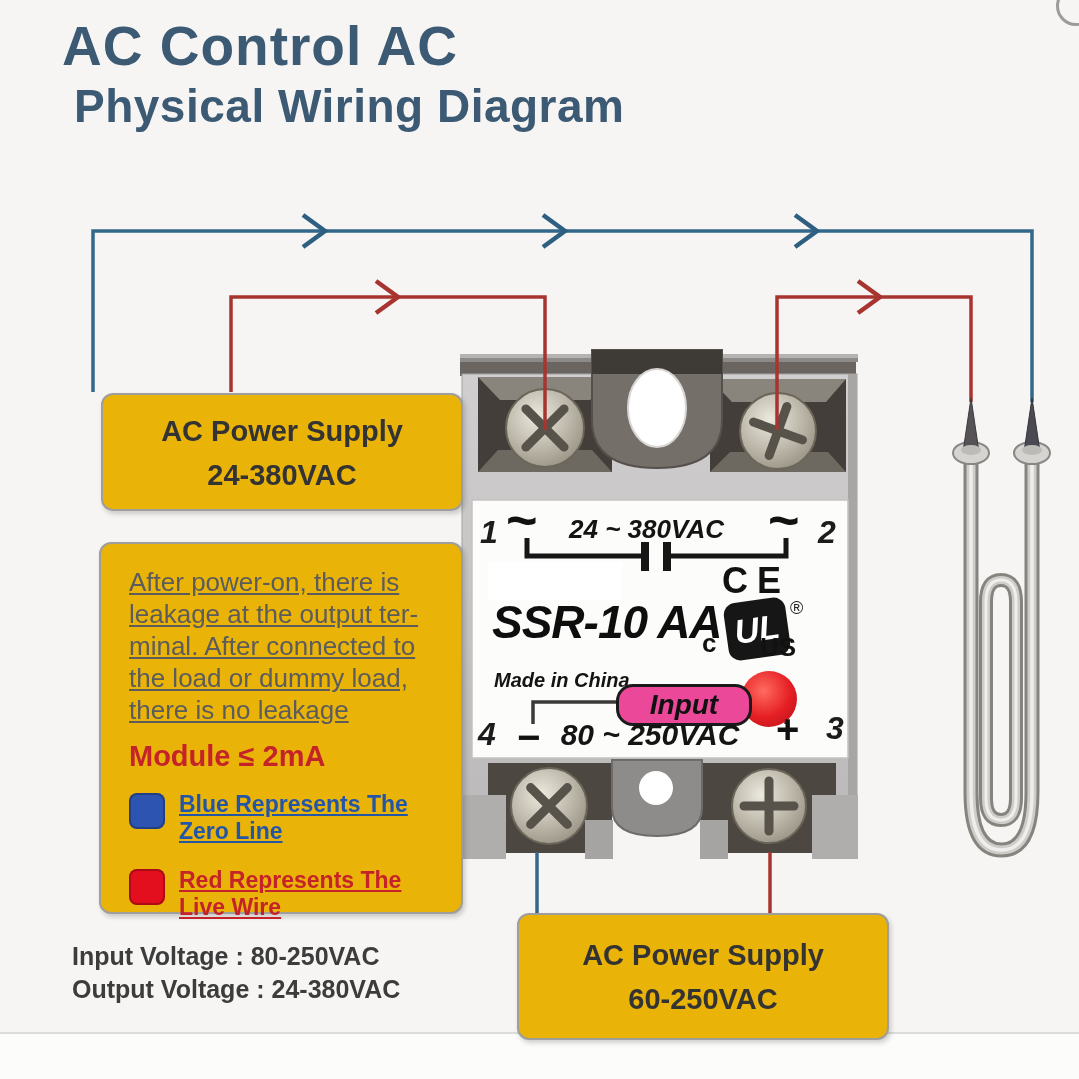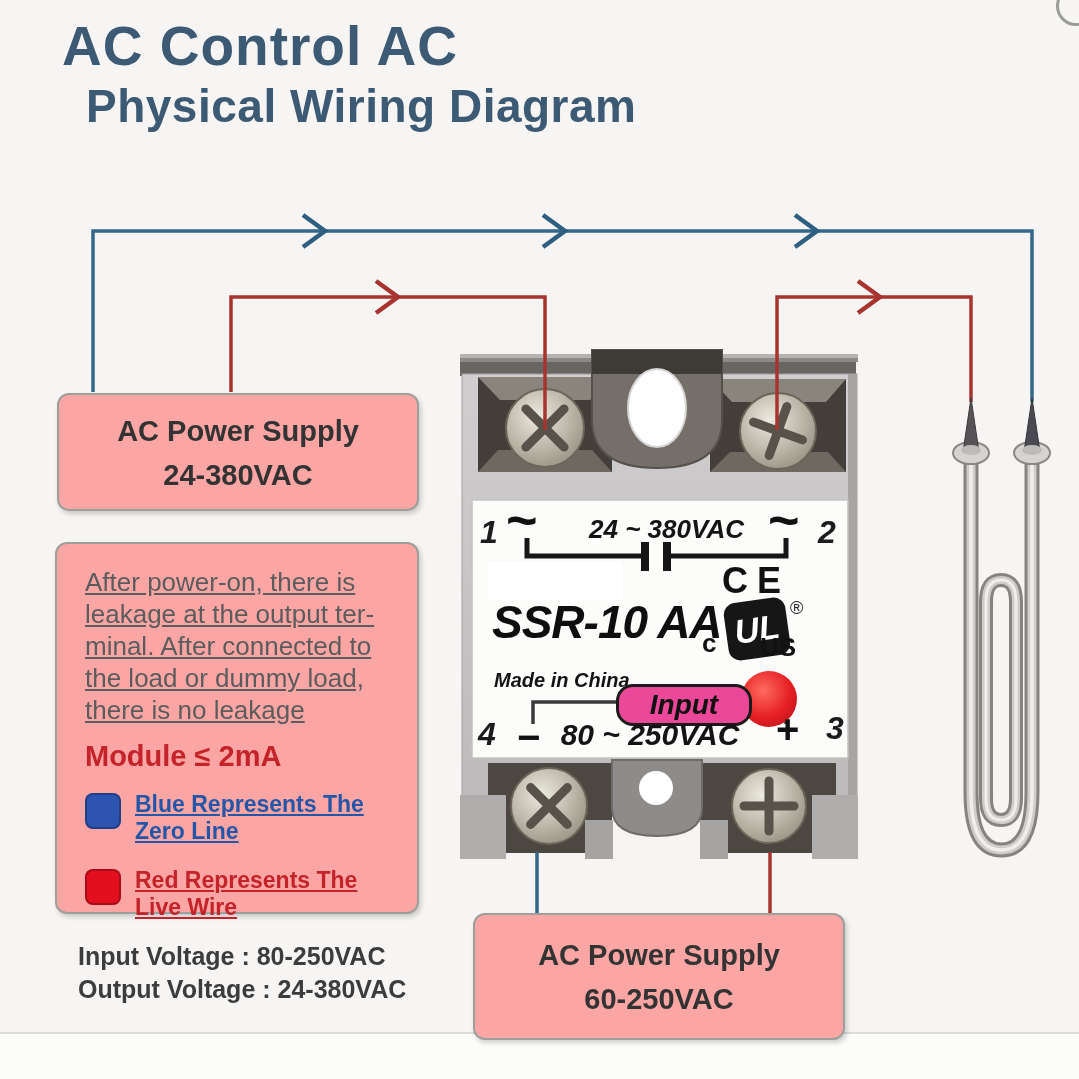--- a/index.html
+++ b/index.html
@@ -1,23 +1,23 @@
 <!DOCTYPE html>
 <html><head>
 <meta charset="utf-8">
 <style>
   html,body{margin:0;padding:0;}
   #canvas{position:relative;width:1079px;height:1079px;overflow:hidden;
           background:#f6f5f3;font-family:"Liberation Sans",sans-serif;}
   .abs{position:absolute;}
   .pre{white-space:pre-line;text-decoration:underline;}
   .title1{left:62px;top:14px;font-size:55px;font-weight:700;color:#3c5a74;letter-spacing:1px;}
-  .title2{left:86px;top:79px;font-size:46px;font-weight:700;color:#3c5a74;letter-spacing:0.5px;}
-  .gray-box{background:#fca5a5;border:2px solid #9e9e9c;border-radius:12px;
-            box-shadow:2px 3px 5px rgba(0,0,0,0.18);box-sizing:border-box;}
+  .title2{left:74px;top:79px;font-size:46px;font-weight:700;color:#3c5a74;letter-spacing:0.5px;}
+  .gray-box{background:#eab308;border:2px solid #9e9e9c;border-radius:12px;
+            box-shadow:2px 3px 5px rgba(0,0,0,0.18);box-sizing:border-box;margin-left:44px;}
   .box-label{width:100%;text-align:center;font-weight:700;color:#333;font-size:29px;line-height:44px;}
   .para{font-size:26px;line-height:32px;color:#5c5c5c;font-weight:400;}
   .leak{font-size:29px;font-weight:700;color:#c4232a;}
   .leg-row{display:flex;align-items:flex-start;gap:14px;}
   .sw{width:36px;height:36px;border-radius:8px;flex:0 0 auto;margin-top:2px;
       box-shadow:inset 0 0 0 2px rgba(0,0,0,0.25);}
   .leg-txt{font-size:23px;line-height:27px;font-weight:700;}
   .io{font-size:25px;font-weight:700;color:#3c3c3c;line-height:33px;}
   .pin{font-size:32px;font-weight:700;font-style:italic;color:#1c1c1c;}
   .tilde{font-size:54px;font-weight:700;color:#111;line-height:40px;}
@@ -173,21 +173,21 @@
     <g>
       <polygon points="963,452 979,452 971,398" fill="#565256" stroke="#3c3a3e" stroke-width="1"></polygon>
       <polygon points="1024,452 1040,452 1032,398" fill="#4b4a52" stroke="#35343a" stroke-width="1"></polygon>
       <ellipse cx="971" cy="450" rx="10" ry="5" fill="#bdbbb8"></ellipse>
       <ellipse cx="1032" cy="450" rx="10" ry="5" fill="#bdbbb8"></ellipse>
     </g>
   </svg>
 
   <div class="abs pin" style="left:480px;top:514px">1</div>
   <div class="abs tilde" style="left:506px;top:500px">~</div>
-  <div class="abs rating" style="left:544px;top:514px;width:245px;font-size:26px">24 ~ 380VAC</div>
+  <div class="abs rating" style="left:524px;top:514px;width:245px;font-size:26px">24 ~ 380VAC</div>
   <div class="abs tilde" style="left:768px;top:500px">~</div>
   <div class="abs pin" style="left:818px;top:514px">2</div>
   <div class="abs blank" style="left:488px;top:562px;width:134px;height:38px"></div>
   <div class="abs model" style="left:492px;top:595px">SSR-10 AA</div>
   <div class="abs sub2" style="left:494px;top:669px">Made in China</div>
   <div class="abs ce" style="left:722px;top:560px">CE</div>
   <div class="abs ulsm" style="left:702px;top:628px">c</div>
   <div class="abs ulbox" style="left:726px;top:600px">
       <span>UL</span>
     </div>
@@ -217,21 +217,21 @@
       <div class="leg-txt pre" style="color:#2456a8">Blue Represents The
 Zero Line</div>
     </div>
     <div class="leg-row" style="margin-top:22px">
       <div class="sw" style="background:#e30f1e"></div>
       <div class="leg-txt pre" style="color:#c4232a">Red Represents The
 Live Wire</div>
     </div>
   </div>
 
-  <div class="abs" style="left:78px;top:940px">
+  <div class="abs" style="left:72px;top:940px">
     <div class="io">Input Voltage : 80-250VAC</div>
     <div class="io">Output Voltage : 24-380VAC</div>
   </div>
 
   <div class="abs edge-line" style="left:0;top:1032px;width:1079px;height:2px"></div>
   <div class="abs below" style="left:0;top:1034px;width:1079px;height:45px"></div>
 
   <div class="abs gray-box" style="left:473px;top:913px;width:372px;height:127px;padding-top:18px">
     <div class="box-label">AC Power Supply</div>
     <div class="box-label">60-250VAC</div>

